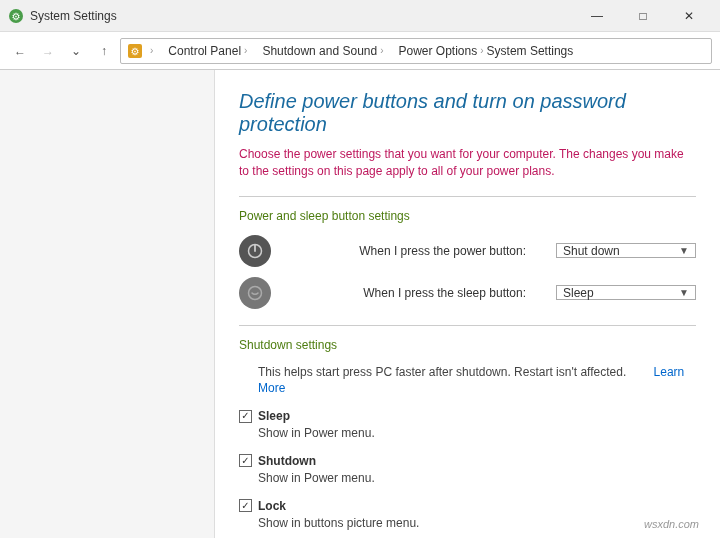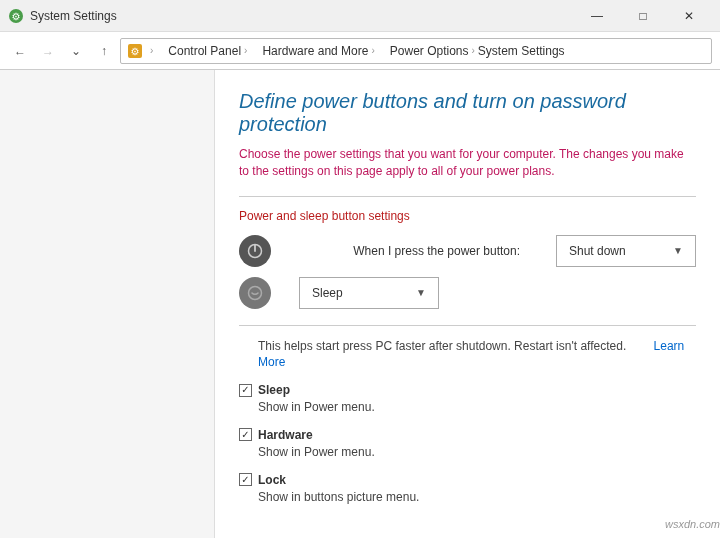--- a/index.html
+++ b/index.html
@@ -120,34 +120,34 @@
     }
 
     .section-divider {
       border: none;
       border-top: 1px solid #ccc;
       margin: 8px 0 12px 0;
     }
 
     .section-label {
       font-size: 12px;
-      color: #b91c1c;
+      color: #4d7c0f;
       margin-bottom: 12px;
     }
 
     
     .button-settings {
       margin-bottom: 16px;
     }
 
     .setting-row {
       display: flex;
       align-items: center;
       margin-bottom: 10px;
-      gap: 28px;
+      gap: 22px;
     }
 
     .power-icon {
       width: 32px;
       height: 32px;
       border-radius: 50%;
       background: #555;
       display: flex;
       align-items: center;
       justify-content: center;
@@ -162,28 +162,28 @@
       font-size: 12px;
       color: #333;
       flex: 1;
       text-align: right;
       padding-right: 8px;
       min-width: 180px;
     }
 
     .dropdown {
       width: 140px;
-      height: 32px;
+      height: 15px;
       border: 1px solid #aaa;
       background: #fff;
       font-size: 12px;
       display: flex;
       align-items: center;
       justify-content: space-between;
-      padding: 0 12px;
+      padding: 0 6px;
       cursor: pointer;
       color: #333;
     }
     .dropdown-arrow {
       font-size: 10px;
       color: #555;
     }
 
     
     .shutdown-section {
@@ -265,21 +265,21 @@
       align-items: center;
       justify-content: center;
       cursor: pointer;
       font-size: 12px;
       color: #333;
     }
 
     .watermark {
       position: fixed;
       bottom: 8px;
-      right: 0;
+      right: 21px;
       font-size: 11px;
       color: #999;
       font-style: italic;
     }
   </style>
 </head>
 <body>
 
 <div class="title-bar">
   <div class="title-bar-icon">
@@ -303,21 +303,21 @@
   <div class="nav-btn">↑</div>
 
   <div class="breadcrumb-bar">
     <svg width="16" height="16" viewBox="0 0 16 16" style="margin-right:4px; flex-shrink:0;">
       <rect x="1" y="1" width="14" height="14" rx="2" fill="#e0a020"></rect>
       <text x="8" y="12" text-anchor="middle" font-size="10" fill="white">⚙</text>
     </svg>
     <span class="breadcrumb-sep">›</span>
     <span class="breadcrumb-link">Control Panel</span>
     <span class="breadcrumb-sep">›</span>
-    <span class="breadcrumb-link">Hardware and More</span>
+    <span class="breadcrumb-link">Shutdown and Sound</span>
     <span class="breadcrumb-sep">›</span>
     <span class="breadcrumb-link">Power Options</span>
     <span class="breadcrumb-sep">›</span>
     <span class="breadcrumb-current">System Settings</span>
   </div>
 </div>
 
 <div class="main-layout">
 
   <div class="sidebar">
@@ -347,29 +347,31 @@
         </div>
       </div>
 
       <div class="setting-row">
         <div class="power-icon" style="background: #777;">
           <svg viewBox="0 0 18 18" fill="none">
             <circle cx="9" cy="9" r="6.5" stroke="#aaa" stroke-width="1.5" fill="none"></circle>
             <path d="M6 9 A4 4 0 0 0 12 9" stroke="#aaa" stroke-width="1.5" stroke-linecap="round" fill="none"></path>
           </svg>
         </div>
+        <span class="setting-label">When I press the sleep button:</span>
         <div class="dropdown">
           <span>Sleep</span>
           <span class="dropdown-arrow">▼</span>
         </div>
       </div>
     </div>
 
     <hr class="section-divider">
 
+    <div class="section-label">Shutdown settings</div>
 
     <div class="shutdown-section">
 
       <div class="shutdown-item">
         <div class="item-desc">
           <span>This helps start press PC faster after shutdown. Restart isn't affected.</span>
           <a class="learn-more">Learn More</a>
         </div>
       </div>
 
@@ -377,21 +379,21 @@
         <div class="checkbox-row">
           <div class="checkbox checked"></div>
           <span class="checkbox-label bold">Sleep</span>
         </div>
         <div class="item-desc">Show in Power menu.</div>
       </div>
 
       <div class="shutdown-item">
         <div class="checkbox-row">
           <div class="checkbox checked"></div>
-          <span class="checkbox-label bold">Hardware</span>
+          <span class="checkbox-label bold">Shutdown</span>
         </div>
         <div class="item-desc">Show in Power menu.</div>
       </div>
 
       <div class="shutdown-item">
         <div class="checkbox-row">
           <div class="checkbox checked"></div>
           <span class="checkbox-label bold">Lock</span>
         </div>
         <div class="item-desc">Show in buttons picture menu.</div>

